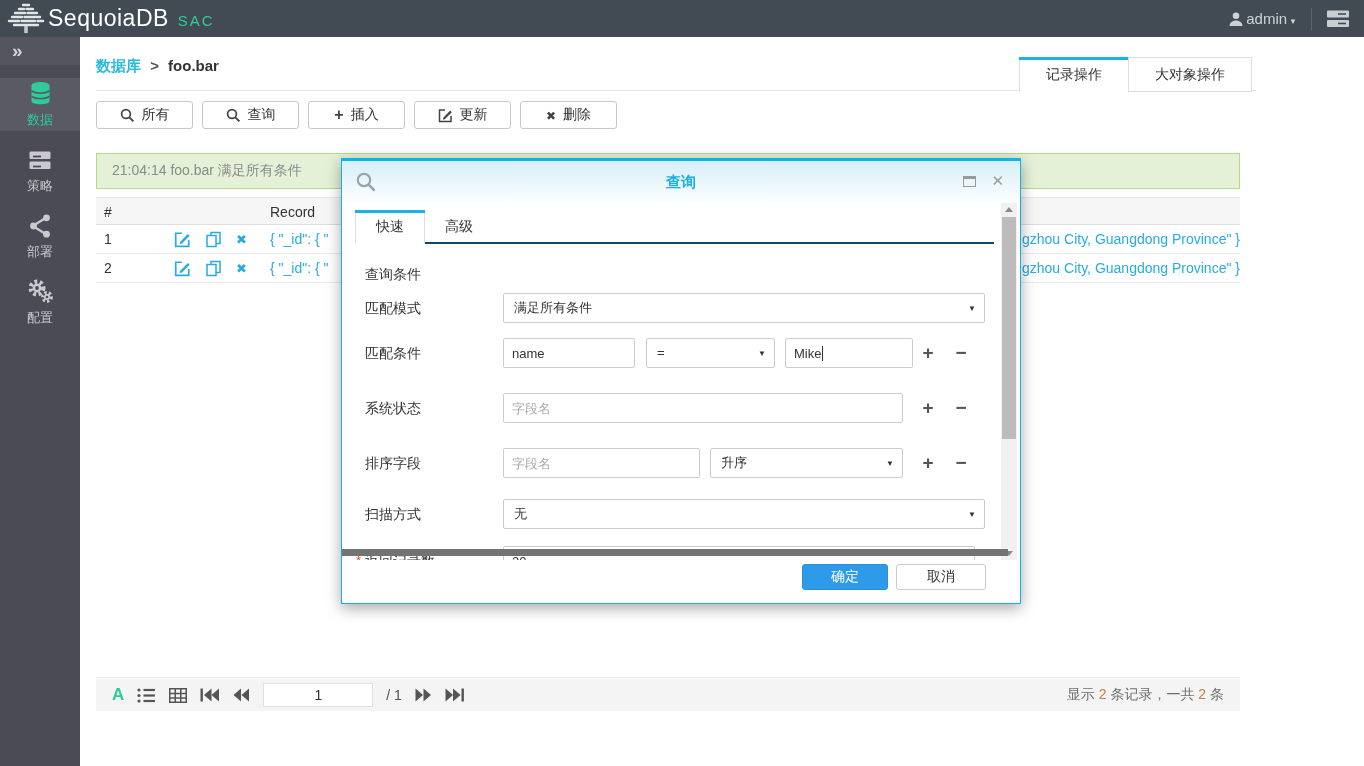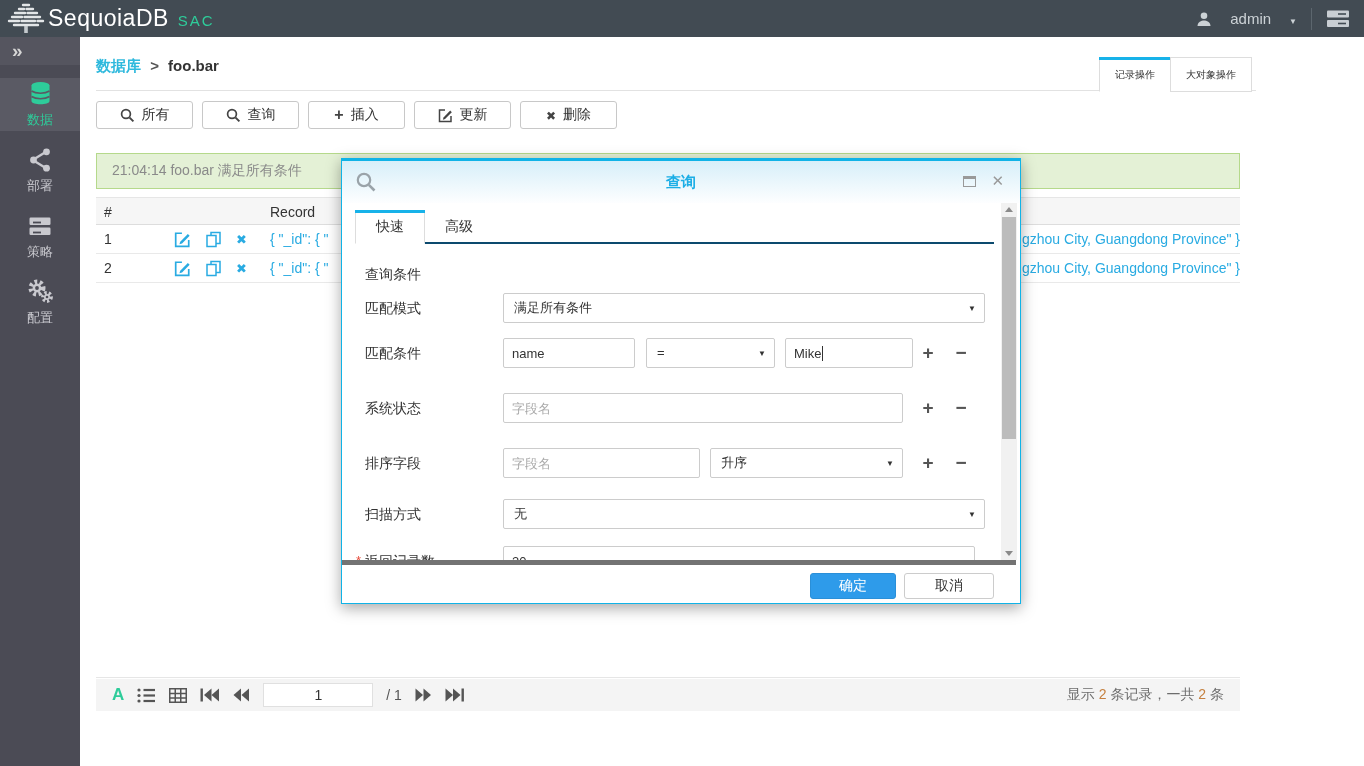--- a/index.html
+++ b/index.html
@@ -7,42 +7,42 @@
   body { font-family:"Liberation Sans","DejaVu Sans",sans-serif; background:#fff; overflow:hidden; }
   #app { position:relative; width:1364px; height:766px; overflow:hidden; background:#fff; }
 
   
   .topbar { position:absolute; left:0; top:0; width:1364px; height:37px; background:#424b53; display:flex; align-items:center; justify-content:space-between; padding:0 14px 0 6px; z-index:5; }
   .brand { display:flex; align-items:center; height:37px; }
   .brand svg { margin-top:1px; }
   .brand-main { color:#fff; font-size:23px; letter-spacing:0.5px; margin-left:2px; }
   .brand-sub { color:#2ecc9a; font-size:15px; letter-spacing:2px; margin-left:9px; margin-top:4px; }
   .topbar-right { display:flex; align-items:center; gap:14px; }
-  .user-menu { display:flex; align-items:center; gap:18px; color:#ccd2d6; font-size:15px; cursor:pointer; }
+  .user-menu { display:flex; align-items:center; gap:2px; color:#ccd2d6; font-size:15px; cursor:pointer; }
   .i-caret-sm::before { content:"▼"; font-size:8px; color:#ccd2d6; }
   .tb-divider { width:1px; height:22px; background:#5c666e; }
   .server-btn { cursor:pointer; display:flex; align-items:center; }
 
   
   .sidebar { position:absolute; left:0; top:37px; width:80px; height:729px; background:#4b4b55; z-index:4; }
   .collapse-strip { height:28px; background:#55555f; display:flex; align-items:center; padding-left:12px; cursor:pointer; }
   .i-chevrons::before { content:"»"; color:#d6d6d6; font-size:19px; font-weight:bold; line-height:1; }
   .side-item { margin-top:13px; height:53px; display:flex; flex-direction:column; align-items:center; justify-content:center; gap:4px; cursor:pointer; }
   .side-item .lbl { font-size:13px; color:#c9c9cf; }
   .side-item.active { background:#5a5a64; }
   .side-item.active .lbl { color:#2ecc9a; }
 
   
   .main { position:absolute; left:80px; top:37px; width:1176px; height:729px; background:#fff; }
   .crumb-row { position:absolute; left:16px; right:0; top:0; height:54px; border-bottom:1px solid #e2e2e2; }
   .breadcrumb { position:absolute; left:0; top:20px; font-size:15px; font-weight:bold; color:#333; }
   .crumb-link { color:#2fb9dd; cursor:pointer; }
   .crumb-sep { color:#555; font-weight:bold; margin:0 5px; }
   .ptabs { position:absolute; right:4px; top:20px; display:flex; z-index:2; }
-  .ptab { height:35px; padding:0 15px; display:flex; align-items:center; font-size:10px; color:#333; background:#fff; border:1px solid #ddd; cursor:pointer; position:relative; }
+  .ptab { height:35px; padding:0 26px; display:flex; align-items:center; font-size:14px; color:#333; background:#fff; border:1px solid #ddd; cursor:pointer; position:relative; }
   .ptab + .ptab { margin-left:-1px; }
   .ptab.active { border-bottom:1px solid #fff; margin-bottom:-1px; }
   .ptab.active::before { content:""; position:absolute; left:-1px; right:-1px; top:-1px; height:3px; background:#17b2e9; }
 
   .toolbar { position:absolute; left:16px; top:64px; display:flex; gap:9px; }
   .tbtn { min-width:97px; height:28px; background:#fff; border:1px solid #c8c8c8; border-radius:3px; display:flex; align-items:center; justify-content:center; gap:7px; font-size:14px; color:#333; cursor:pointer; }
   .i-plus-dark::before { content:"+"; font-weight:bold; font-size:16px; color:#444; line-height:1; }
   .i-x-dark::before { content:"✖"; font-size:12px; color:#444; line-height:1; }
 
   .alert-success { position:absolute; left:16px; right:16px; top:116px; height:36px; background:#e4f1d6; border:1px solid #b5d98b; display:flex; align-items:center; padding-left:15px; font-size:14px; color:#8a8a8a; }
@@ -102,21 +102,21 @@
   .caret-line { position:absolute; top:8px; width:1px; height:15px; background:#333; }
 
   
   .m-scroll { position:absolute; right:3px; top:42px; width:16px; height:357px; background:#f1f1f1; }
   .sc-up, .sc-down { position:absolute; left:0; width:16px; height:13px; display:flex; align-items:center; justify-content:center; cursor:pointer; }
   .sc-up { top:0; } .sc-down { bottom:0; }
   .tri-up { width:0; height:0; border-left:4px solid transparent; border-right:4px solid transparent; border-bottom:5px solid #8a8a8a; }
   .tri-down { width:0; height:0; border-left:4px solid transparent; border-right:4px solid transparent; border-top:5px solid #8a8a8a; }
   .sc-thumb { position:absolute; left:1px; top:14px; width:14px; height:222px; background:#bcbcbc; cursor:pointer; }
 
-  .m-footer { position:absolute; left:0; right:4px; bottom:0; height:43px; border-top:5px solid #737373; }
+  .m-footer { position:absolute; left:0; right:12px; bottom:0; height:54px; border-top:7px solid #737373; }
   .btn-ok { position:absolute; right:120px; top:8px; width:86px; height:26px; background:#2e9bea; border:1px solid #2a8fd8; border-radius:3px; color:#fff; font-size:14px; display:flex; align-items:center; justify-content:center; cursor:pointer; }
   .btn-cancel { position:absolute; right:22px; top:8px; width:90px; height:26px; background:#fff; border:1px solid #ccc; border-radius:3px; color:#333; font-size:14px; display:flex; align-items:center; justify-content:center; cursor:pointer; }
 </style>
 </head>
 <body>
 
 <div id="app">
 
   <header class="topbar">
     <div class="brand">
@@ -173,41 +173,41 @@
         <ellipse cx="13.5" cy="5.5" rx="9" ry="3.4" fill="#2ecc9a"></ellipse>
         <path d="M4.5 11 c4.5 3 13.5 3 18 0" fill="none" stroke="#5a5a64" stroke-width="1.7"></path>
         <path d="M4.5 16.5 c4.5 3 13.5 3 18 0" fill="none" stroke="#5a5a64" stroke-width="1.7"></path>
       </svg>
       <span class="lbl">数据</span>
     </div>
 
 
     <div class="side-item">
       <svg width="26" height="26" viewBox="0 0 26 26">
+        <rect x="2.5" y="4.5" width="21" height="7.4" rx="1.2" fill="#c9c9cf"></rect>
+        <rect x="2.5" y="14.5" width="21" height="7.4" rx="1.2" fill="#c9c9cf"></rect>
+        <g stroke="#4b4b55" stroke-width="1.8">
+          <line x1="6" y1="9.5" x2="14" y2="9.5"></line>
+            <line x1="6" y1="19.5" x2="14" y2="19.5"></line>
+        </g>
+      </svg>
+      <span class="lbl">策略</span>
+    </div>
+
+    <div class="side-item">
+      <svg width="26" height="26" viewBox="0 0 26 26">
         <g stroke="#c9c9cf" stroke-width="2.4">
           <line x1="8.5" y1="11.3" x2="17.5" y2="5.7"></line>
           <line x1="8.5" y1="14.7" x2="17.5" y2="20.3"></line>
         </g>
         <circle cx="19.5" cy="4.8" r="3.4" fill="#c9c9cf"></circle>
         <circle cx="6.5" cy="13" r="3.4" fill="#c9c9cf"></circle>
         <circle cx="19.5" cy="21.2" r="3.4" fill="#c9c9cf"></circle>
       </svg>
       <span class="lbl">部署</span>
-    </div>
-
-    <div class="side-item">
-      <svg width="26" height="26" viewBox="0 0 26 26">
-        <rect x="2.5" y="4.5" width="21" height="7.4" rx="1.2" fill="#c9c9cf"></rect>
-        <rect x="2.5" y="14.5" width="21" height="7.4" rx="1.2" fill="#c9c9cf"></rect>
-        <g stroke="#4b4b55" stroke-width="1.8">
-          <line x1="6" y1="9.5" x2="14" y2="9.5"></line>
-            <line x1="6" y1="19.5" x2="14" y2="19.5"></line>
-        </g>
-      </svg>
-      <span class="lbl">策略</span>
     </div>
 
     <div class="side-item">
       <svg width="27" height="27" viewBox="0 0 27 27">
         <circle cx="10" cy="10" r="6.2" fill="none" stroke="#c9c9cf" stroke-width="4.6" stroke-dasharray="2.7 2.5"></circle>
         <circle cx="10" cy="10" r="4.4" fill="#c9c9cf"></circle>
         <circle cx="10" cy="10" r="1.9" fill="#4b4b55"></circle>
         <circle cx="20" cy="19" r="4.2" fill="none" stroke="#c9c9cf" stroke-width="3.4" stroke-dasharray="2.2 2"></circle>
         <circle cx="20" cy="19" r="3" fill="#c9c9cf"></circle>
         <circle cx="20" cy="19" r="1.3" fill="#4b4b55"></circle>

